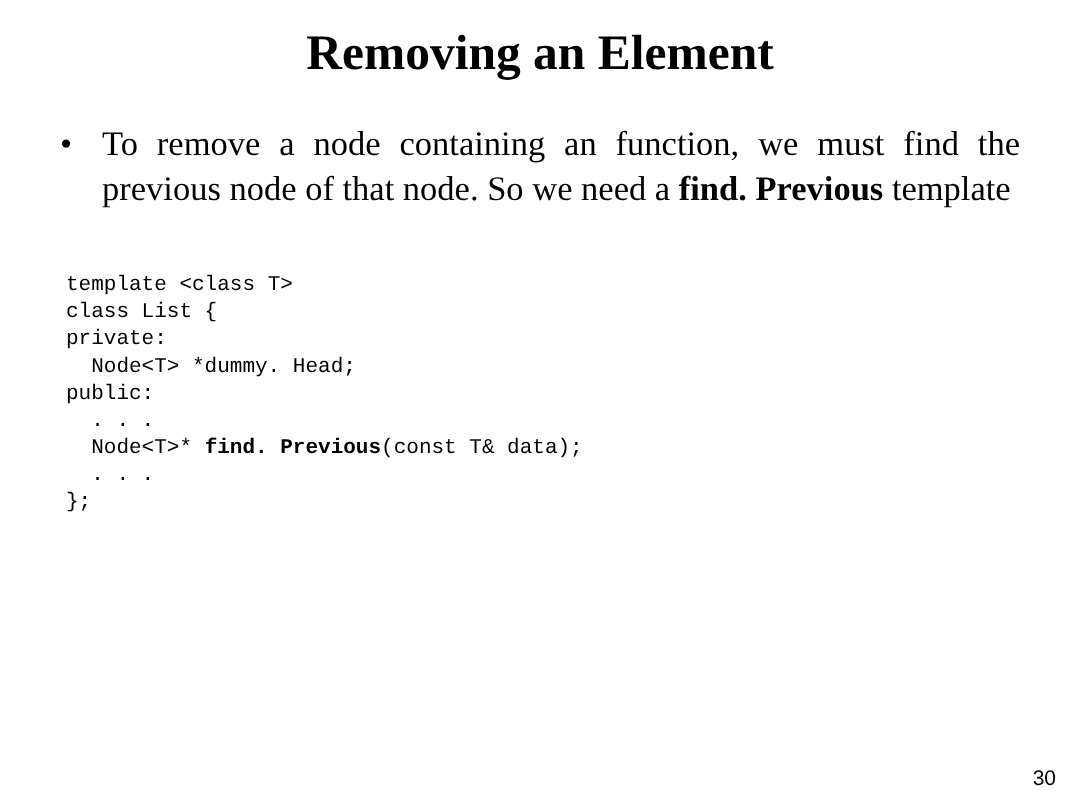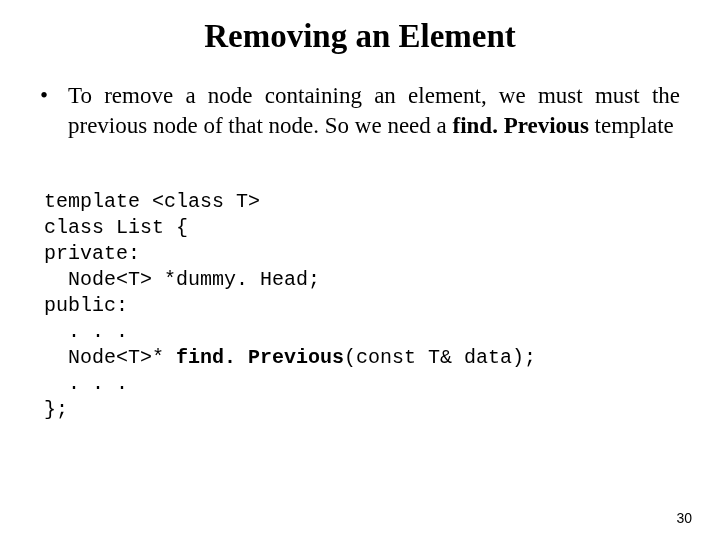--- a/index.html
+++ b/index.html
@@ -41,52 +41,52 @@
   .bullet-text {
     flex: 1;
     text-align: justify;
     text-justify: inter-word;
   }
   .bullet-text .bold {
     font-weight: bold;
   }
   .code-block {
     font-family: "Courier New", Courier, monospace;
-    font-size: 20px;
+    font-size: 14px;
     line-height: 1.3;
     white-space: pre;
     margin-left: 4px;
   }
   .code-block .indent {
     display: inline-block;
     width: 2ch;
   }
   .code-block .bold {
     font-weight: bold;
   }
   .page-number {
     position: absolute;
     bottom: 14px;
-    right: 28px;
+    right: 16px;
     font-family: Arial, Helvetica, sans-serif;
     font-size: 14px;
     color: #000000;
   }
 </style>
 </head>
 <body>
 
 <div class="slide">
 
   <div class="title">Removing an Element</div>
 
   <div class="bullet-row">
     <div class="bullet-marker">•</div>
     <div class="bullet-text">
-      <span>To remove a node containing an element, we must must the previous node of that node. So we need a </span><span class="bold">find. Previous</span><span> template</span>
+      <span>To remove a node containing an function, we must find the previous node of that node. So we need a </span><span class="bold">find. Previous</span><span> template</span>
     </div>
   </div>
 
   <div class="code-block">
 <span>template &lt;class T&gt;</span>
 <span>class List {</span>
 <span>private:</span>
 <span class="indent"></span><span>Node&lt;T&gt; *dummy. Head;</span>
 <span>public:</span>
 <span class="indent"></span><span>. . .</span>

